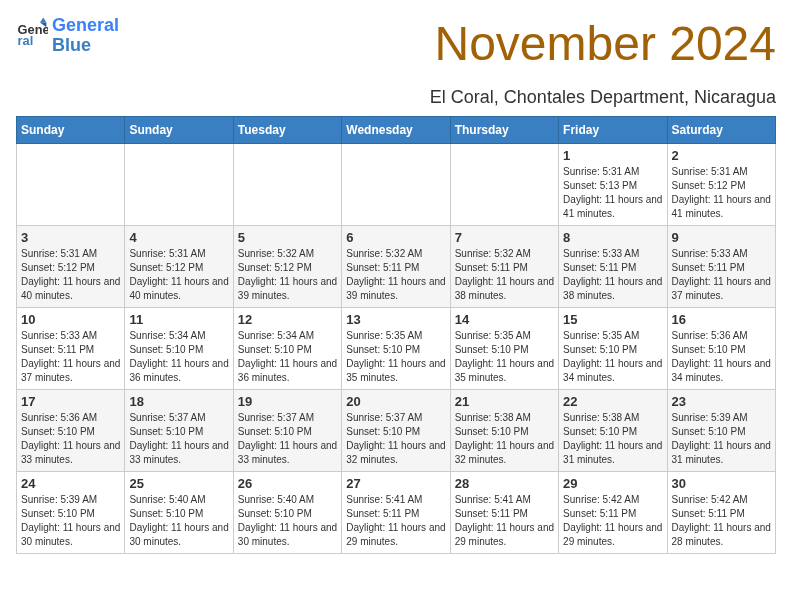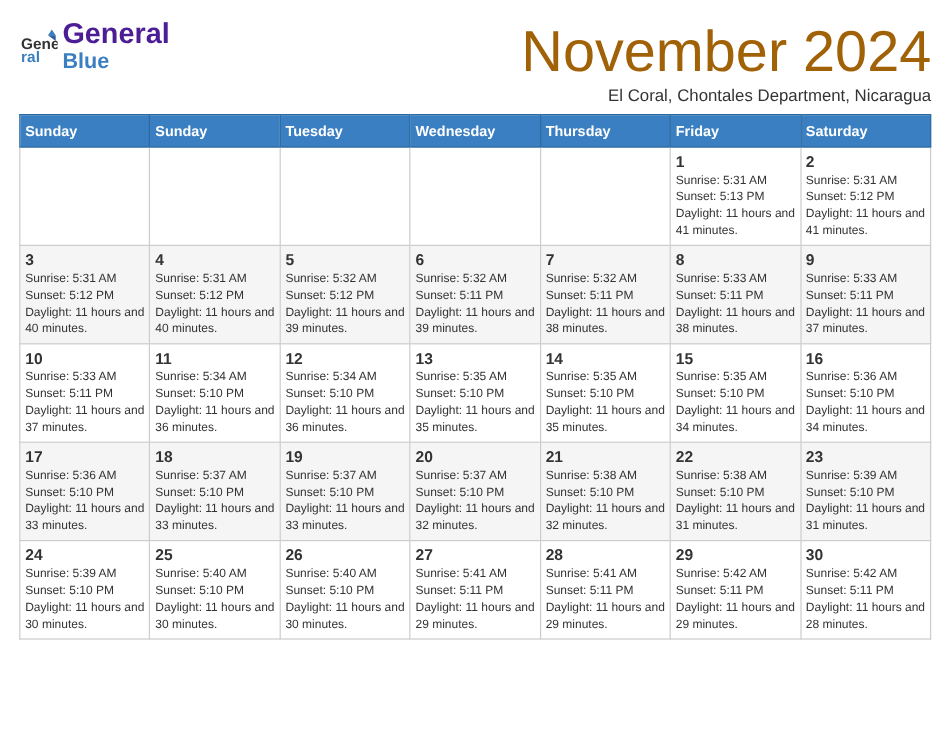--- a/index.html
+++ b/index.html
@@ -11,54 +11,53 @@
       padding: 16px;
     }
     .header {
       display: flex;
       justify-content: space-between;
       align-items: flex-start;
       margin-bottom: 4px;
     }
     .logo {
       display: flex;
-      align-items: center;
       gap: 4px;
     }
     .logo-text {
       display: flex;
       flex-direction: column;
       line-height: 1.1;
     }
     .logo-general {
-      font-size: 24px;
+      font-size: 18px;
       font-weight: bold;
-      color: #4c1d95;
+      color: #3b82f6;
     }
     .logo-blue {
       font-size: 18px;
       font-weight: bold;
       color: #3a7fc1;
     }
     .logo-icon {
       width: 32px;
       height: 32px;
     }
     .title-block {
       text-align: right;
     }
     .month-title {
       font-size: 48px;
       font-weight: normal;
       color: #a16207;
     }
     .location {
-      font-size: 14px;
+      font-size: 18px;
       color: #333;
-      margin-top: 0;
+      margin-top: 16px;
       padding-left: 40px;
     }
     table {
       width: 100%;
       border-collapse: collapse;
       margin-top: 8px;
       font-size: 11px;
       padding-left: 24px;
     }
     thead th {

